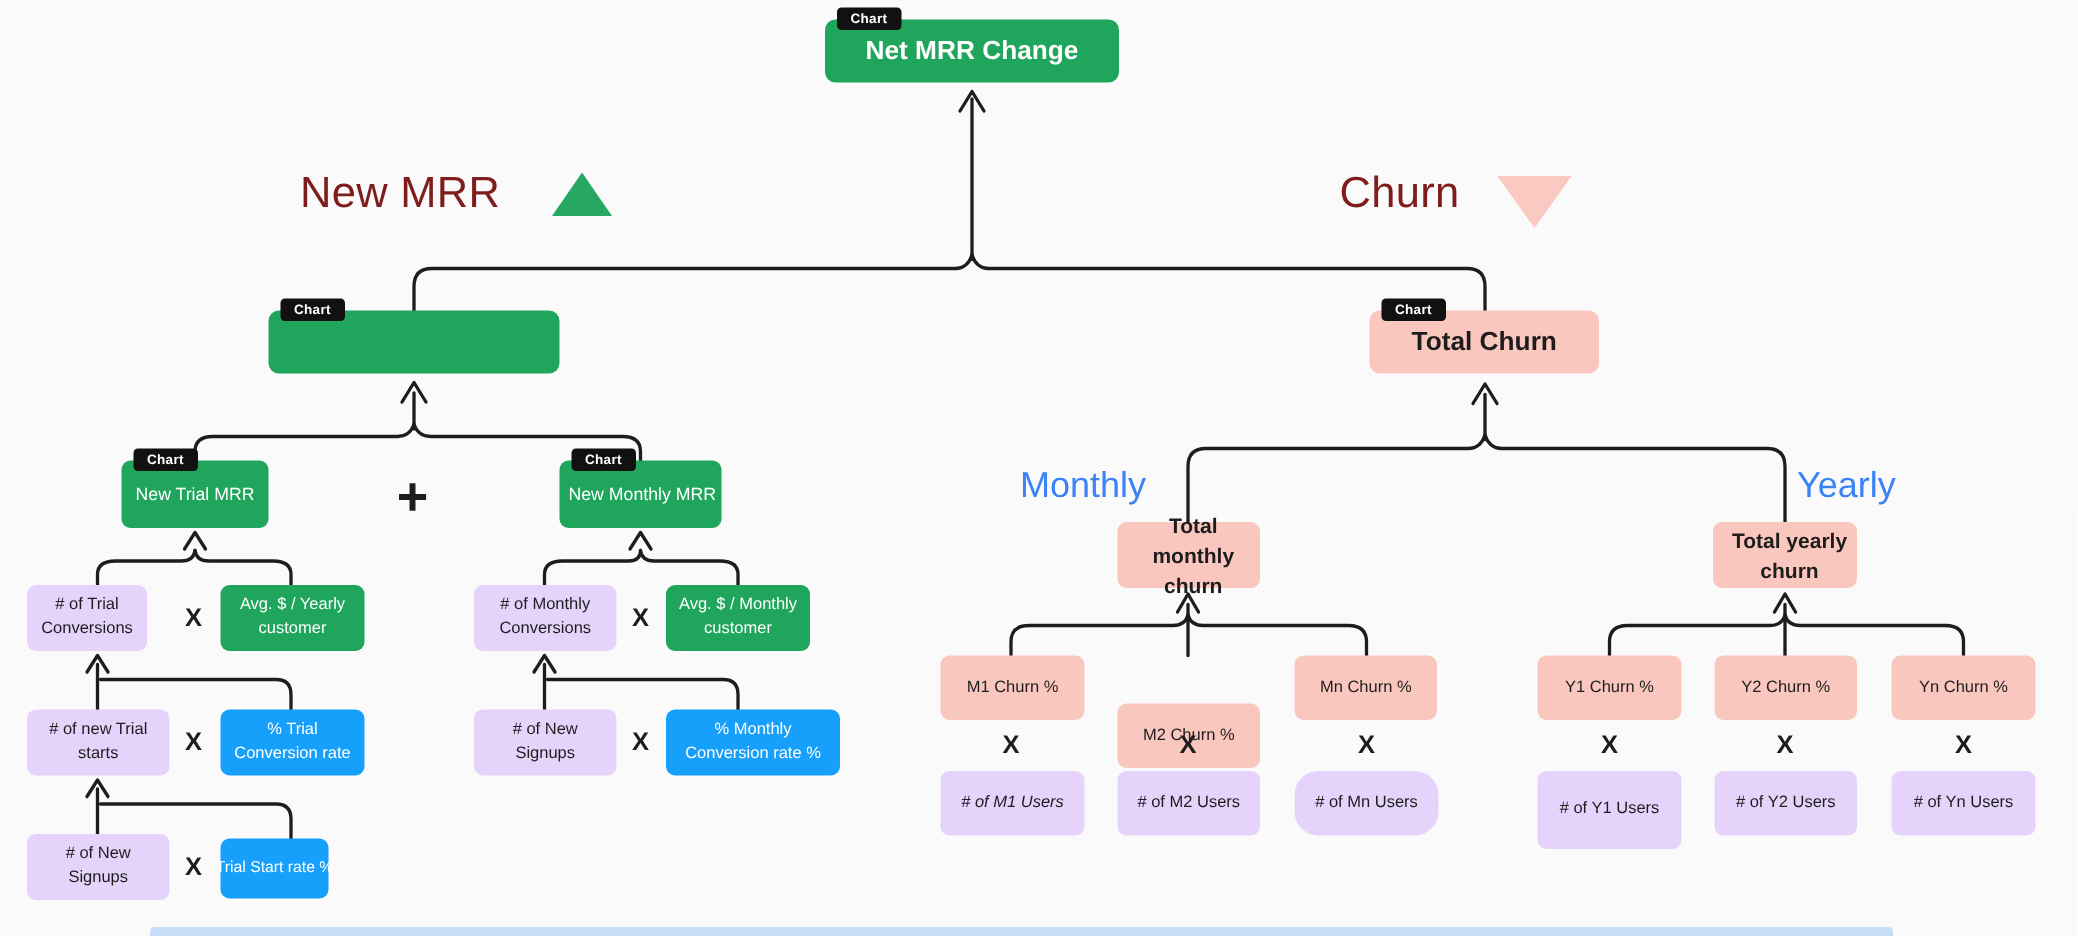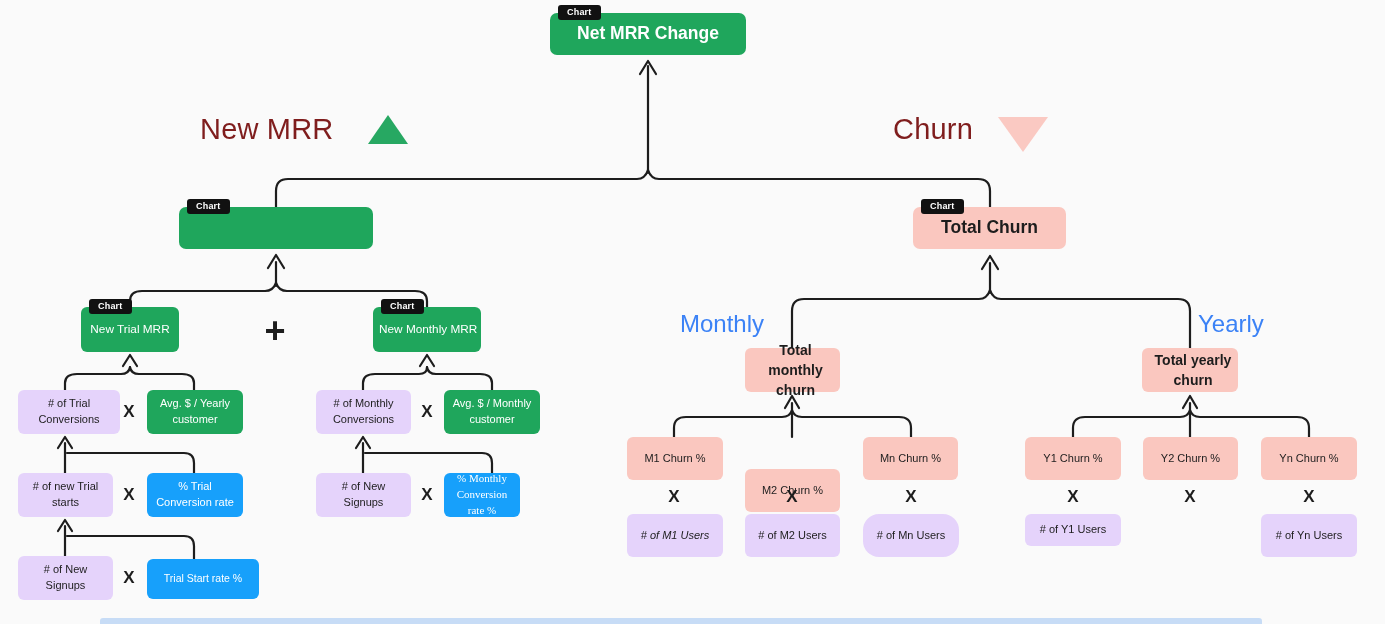--- a/index.html
+++ b/index.html
@@ -120,39 +120,39 @@
   <div class="node green mid" style="left:81px;top:307px;width:98px;height:45px;">
     <span class="tag">Chart</span>
     <span class="node-label">New Trial MRR</span>
   </div>
   <div class="op plus" style="left:275px;top:331px;">+</div>
   <div class="node green mid" style="left:373px;top:307px;width:108px;height:45px;">
     <span class="tag">Chart</span>
     <span class="node-label">New Monthly MRR</span>
   </div>
 
-  <div class="node purple" style="left:18px;top:390px;width:102px;height:44px;"># of Trial Conversions</div>
+  <div class="node purple" style="left:18px;top:390px;width:80px;height:44px;"># of Trial Conversions</div>
   <div class="op x" style="left:129px;top:412px;">X</div>
   <div class="node purple" style="left:18px;top:473px;width:95px;height:44px;"># of new Trial starts</div>
 
   <div class="node green" style="left:147px;top:390px;width:96px;height:44px;">Avg. $ / Yearly customer</div>
   <div class="op x" style="left:129px;top:495px;">X</div>
   <div class="node blue" style="left:147px;top:473px;width:96px;height:44px;">% Trial Conversion rate</div>
 
   <div class="node purple" style="left:18px;top:556px;width:95px;height:44px;"># of New Signups</div>
   <div class="op x" style="left:129px;top:578px;">X</div>
-  <div class="node blue nowrap" style="left:147px;top:559px;width:112px;height:40px;font-size:10.5px;">Trial Start rate %</div>
+  <div class="node blue nowrap" style="left:147px;top:559px;width:72px;height:40px;font-size:10.5px;">Trial Start rate %</div>
 
   <div class="node purple" style="left:316px;top:390px;width:95px;height:44px;"># of Monthly Conversions</div>
   <div class="op x" style="left:427px;top:412px;">X</div>
   <div class="node green" style="left:444px;top:390px;width:96px;height:44px;">Avg. $ / Monthly customer</div>
 
   <div class="node purple" style="left:316px;top:473px;width:95px;height:44px;"># of New Signups</div>
   <div class="op x" style="left:427px;top:495px;">X</div>
-  <div class="node blue" style="left:444px;top:473px;width:76px;height:44px;font-family:Liberation Serif, serif;">% Monthly Conversion rate %</div>
+  <div class="node blue" style="left:444px;top:473px;width:116px;height:44px;">% Monthly Conversion rate %</div>
 
   <div class="sublabel" style="left:680px;top:310px;">Monthly</div>
   <div class="sublabel" style="left:1198px;top:310px;">Yearly</div>
 
   <div class="node pink bold-small" style="left:745px;top:348px;width:95px;height:44px;">Total monthly churn</div>
   <div class="node pink bold-small" style="left:1142px;top:348px;width:96px;height:44px;">Total yearly churn</div>
 
   <div class="node pink" style="left:627px;top:437px;width:96px;height:43px;">M1 Churn %</div>
   <div class="node pink" style="left:745px;top:437px;width:95px;height:43px;margin-top:32px;">M2 Churn %</div>
   <div class="node pink" style="left:863px;top:437px;width:95px;height:43px;">Mn Churn %</div>
@@ -166,18 +166,19 @@
   <div class="node purple nowrap" style="left:863px;top:514px;width:96px;height:43px;border-radius:16px;"># of Mn Users</div>
 
   <div class="node pink" style="left:1025px;top:437px;width:96px;height:43px;">Y1 Churn %</div>
   <div class="node pink" style="left:1143px;top:437px;width:95px;height:43px;">Y2 Churn %</div>
   <div class="node pink" style="left:1261px;top:437px;width:96px;height:43px;">Yn Churn %</div>
 
   <div class="op x" style="left:1073px;top:497px;">X</div>
   <div class="op x" style="left:1190px;top:497px;">X</div>
   <div class="op x" style="left:1309px;top:497px;">X</div>
 
-  <div class="node purple nowrap" style="left:1025px;top:514px;width:96px;height:32px;"># of Y1 Users</div>
+  <div class="node purple nowrap" style="left:1025px;top:514px;width:96px;height:52px;"># of Y1 Users</div>
+  <div class="node purple nowrap" style="left:1143px;top:514px;width:95px;height:43px;"># of Y2 Users</div>
   <div class="node purple nowrap" style="left:1261px;top:514px;width:96px;height:43px;"># of Yn Users</div>
 
   <div class="bottom-strip"></div>
 
 </div>
 
 </body></html>

